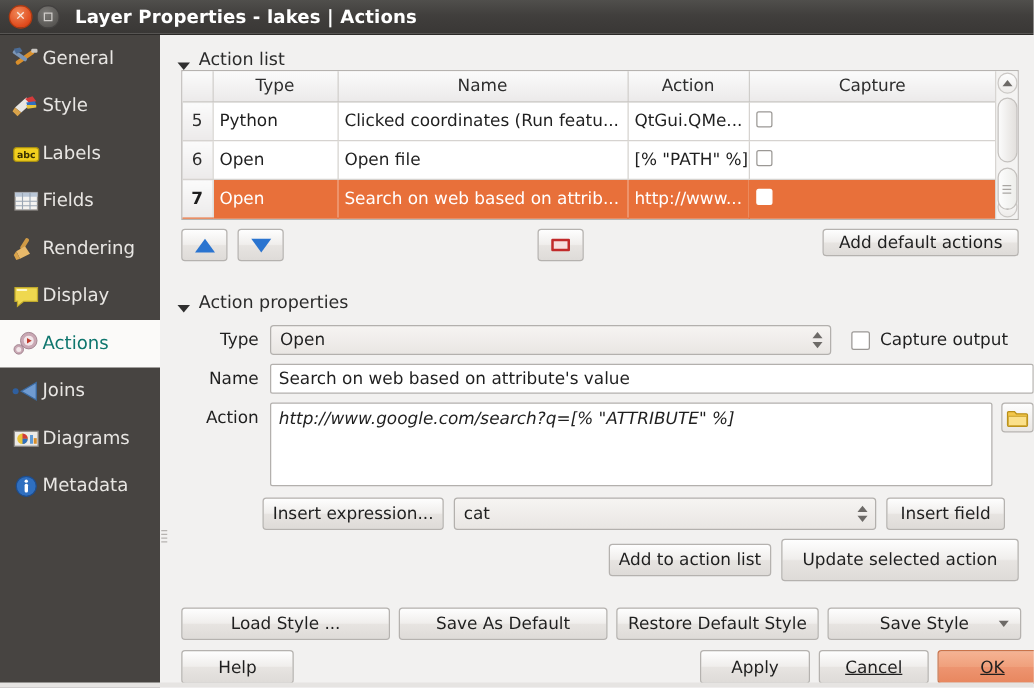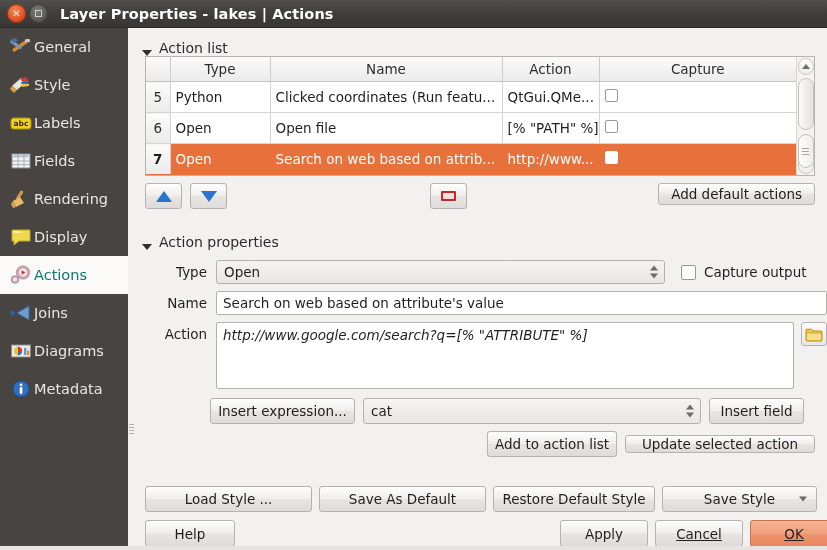--- a/index.html
+++ b/index.html
@@ -578,21 +578,21 @@
           <span class="spin">
               <i class="s-up"></i>
               <i class="s-dn"></i>
             </span>
         </div>
         <div class="btn" style="width:95px;height:26px;margin-left:8px;">Insert field</div>
       </div>
 
       <div class="frm-row" style="padding-left:11px;justify-content:flex-end;padding-right:12px;margin-top:6px;">
         <div class="btn" style="width:130px;height:26px;">Add to action list</div>
-        <div class="btn" style="width:190px;height:18px;margin-left:8px;">Update selected action</div>
+        <div class="btn" style="width:190px;height:34px;margin-left:8px;">Update selected action</div>
       </div>
     </div>
 
     <div class="botrow" style="top:458px;display:flex;padding-left:11px;">
       <div class="btn" style="width:167px;height:26px;">Load Style ...</div>
       <div class="btn" style="width:167px;height:26px;margin-left:7px;">Save As Default</div>
       <div class="btn" style="width:162px;height:26px;margin-left:7px;">Restore Default Style</div>
       <div class="btn" style="width:155px;height:26px;margin-left:7px;position:relative;">
         <span>Save Style</span>
         <span style="position:absolute;right:9px;top:50%;transform:translateY(-50%);width:0;height:0;border-left:4.5px solid transparent;border-right:4.5px solid transparent;border-top:5.5px solid #6d6a67;"></span>

